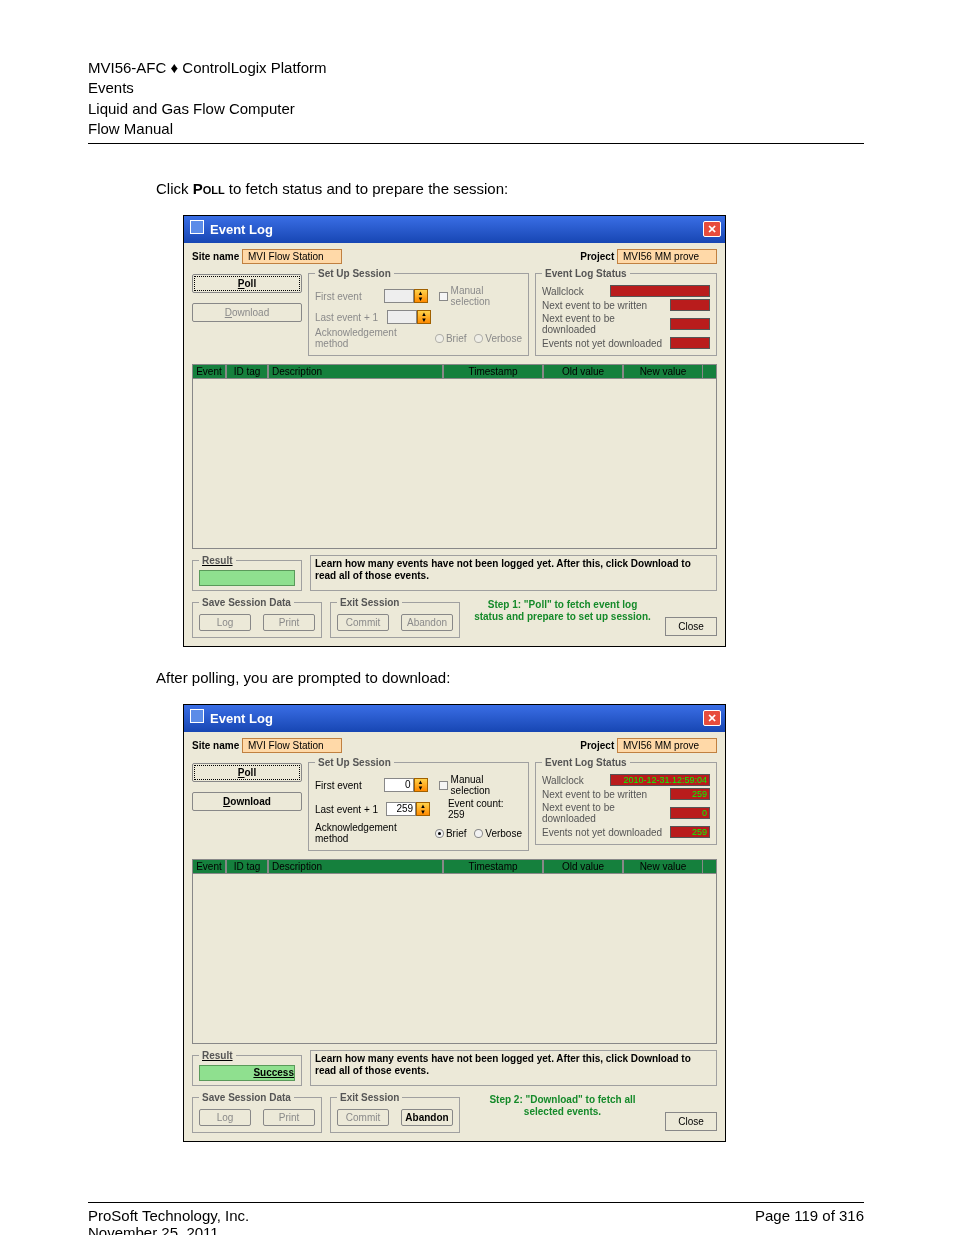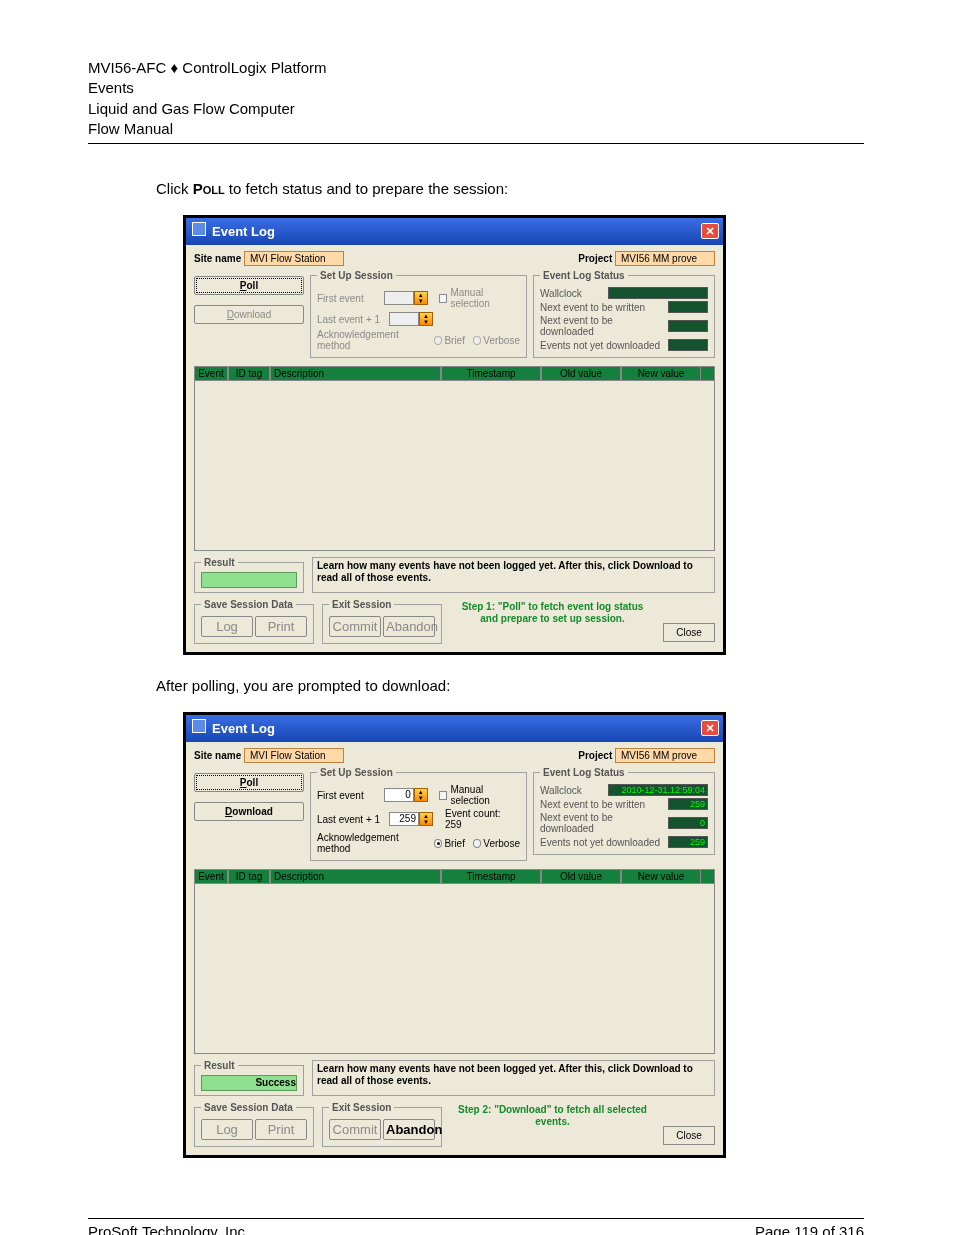--- a/index.html
+++ b/index.html
@@ -23,21 +23,21 @@
     line-height: 1.35;
     flex-direction: column;
   }
   .header-block { border-bottom: 1px solid #000; padding-bottom: 4px; }
   .body-text { font-size: 15px; margin: 36px 0 18px 68px; }
   .body-text .pollcaps { font-variant: small-caps; font-weight: bold; }
   .win-wrap { margin-left: 95px; }
   .win {
     width: 543px;
     background: #ece9d8;
-    border: 3px solid #000000;
+    border: 1px solid #000000;
     font-size: 10px;
     font-family: "Tahoma", Arial, sans-serif;
     color: #000;
   }
   .titlebar {
     background: linear-gradient(#3a6ee5,#1746b3);
     color: #fff;
     font-weight: bold;
     font-size: 13px;
     padding: 4px 4px 6px 6px;
@@ -118,39 +118,39 @@
     border: 1px solid #a06000;
     display: flex; flex-direction: column;
   }
   .spin-arrow { flex:1; font-size:6px; line-height:6px; text-align:center; color:#000; }
   .radio-dot { width:9px; height:9px; border:1px solid #888; border-radius:50%; display:inline-block; background:#f2f2f2; margin-right:2px; position:relative; }
   .radio-dot.checked::after { content:""; position:absolute; left:2px; top:2px; width:3px; height:3px; background:#000; border-radius:50%; }
   .radio-dot.disabled { opacity:.6; }
   .chk { width:9px; height:9px; border:1px solid #888; background:#f5f5f5; display:inline-block; margin-right:3px; }
   .status { width: 182px; }
   .status-row { display:flex; justify-content:space-between; align-items:center; margin:2px 0; font-size:10px; color:#555; }
-  .status-val { width:62px; height:12px; border:1px solid #555; background:#14532d; color:#0f0; font-size:9px; text-align:right; padding-right:2px; line-height:10px; }
+  .status-val { width:62px; height:12px; border:1px solid #555; background:#b91c1c; color:#0f0; font-size:9px; text-align:right; padding-right:2px; line-height:10px; }
   .tablehdr { display:flex; margin-top:8px; font-size:10px; }
   .tablehdr .th { background:#15803d; border:1px solid #888; padding:1px 3px; text-align:center; }
   .tablehdr .th.ev { width:34px; }
   .tablehdr .th.id { width:42px; }
   .tablehdr .th.desc { flex:1; text-align:left; }
   .tablehdr .th.ts { width:100px; }
   .tablehdr .th.ov { width:80px; }
   .tablehdr .th.nv { width:80px; }
   .tablehdr .th.scroll { width:14px; border-left:none; }
   .tablebody { height:170px; border:1px solid #888; border-top:none; background:#ece9d8; }
   .resultrow { display:flex; gap:8px; margin-top:6px; align-items:stretch; }
   .resultrow fieldset.grp { padding:4px 6px; }
-  .resultbox { width:110px; }
+  .resultbox { width:110px;text-decoration:underline; }
   .resultval { background:#8fe08f; border:1px solid #5a9a5a; height:16px; font-size:10px; font-weight:bold; text-align:right; line-height:14px; }
   .learnbox { flex:1; border:1px solid #a0a0a0; padding:2px 4px; font-size:10px; font-weight:bold; line-height:1.2; }
   .bottomrow { display:flex; gap:8px; margin-top:6px; align-items:stretch; }
-  .bottomrow .grp { display:flex; gap:2px; padding:6px; }
-  .smallbtn { width:52px; padding:2px 2px; font-size:13px; text-align:center; border:1px solid #888; border-radius:2px; background:#ece9d8; }
+  .bottomrow .grp { display:flex; gap:12px; padding:6px; }
+  .smallbtn { width:52px; padding:2px 2px; font-size:10px; text-align:center; border:1px solid #888; border-radius:2px; background:#ece9d8; }
   .smallbtn.disabled { color:#8a8a8a; }
   .smallbtn.bold { font-weight:bold; }
   .steptext { font-size:10px; font-weight:bold; color:#158a2a; text-align:center; flex:1; padding:2px 4px; line-height:1.2; }
   .closebtn-wrap { align-self:flex-end; padding-bottom:2px; }
   .closebtn { width:52px; padding:3px 4px; font-size:10px; border:1px solid #888; background:#ece9d8; text-align:center; }
   .footer {
     display:flex; justify-content:space-between;
     font-size:15px; margin-top:60px;
     border-top:1px solid #000; padding-top:4px;
   }
@@ -325,21 +325,21 @@
         <div class="setup-row">
           <span class="" style="width:72px;font-size:10px;color:#000">Last event + 1</span>
           <span class="spinbox">
             <span class="spin-input ">259</span>
             <span class="spin-btns">
                     <span class="spin-arrow">▲</span>
                     <span class="spin-arrow">▼</span>
                   </span>
           </span>
           <span style="width:12px"></span>
-          <span style="font-size:10px;">Event count: 259</span>
+          <span style="font-size:10px;margin-left:6px;">Event count: 259</span>
         </div>
         <div class="setup-row">
           <span style="font-size:10px;">Acknowledgement method</span>
           <span style="width:4px"></span>
           <span class="radio-dot checked "></span>
           <span style="font-size:10px;">Brief</span>
           <span style="width:8px"></span>
           <span class="radio-dot "></span>
           <span style="font-size:10px;">Verbose</span>
         </div>

